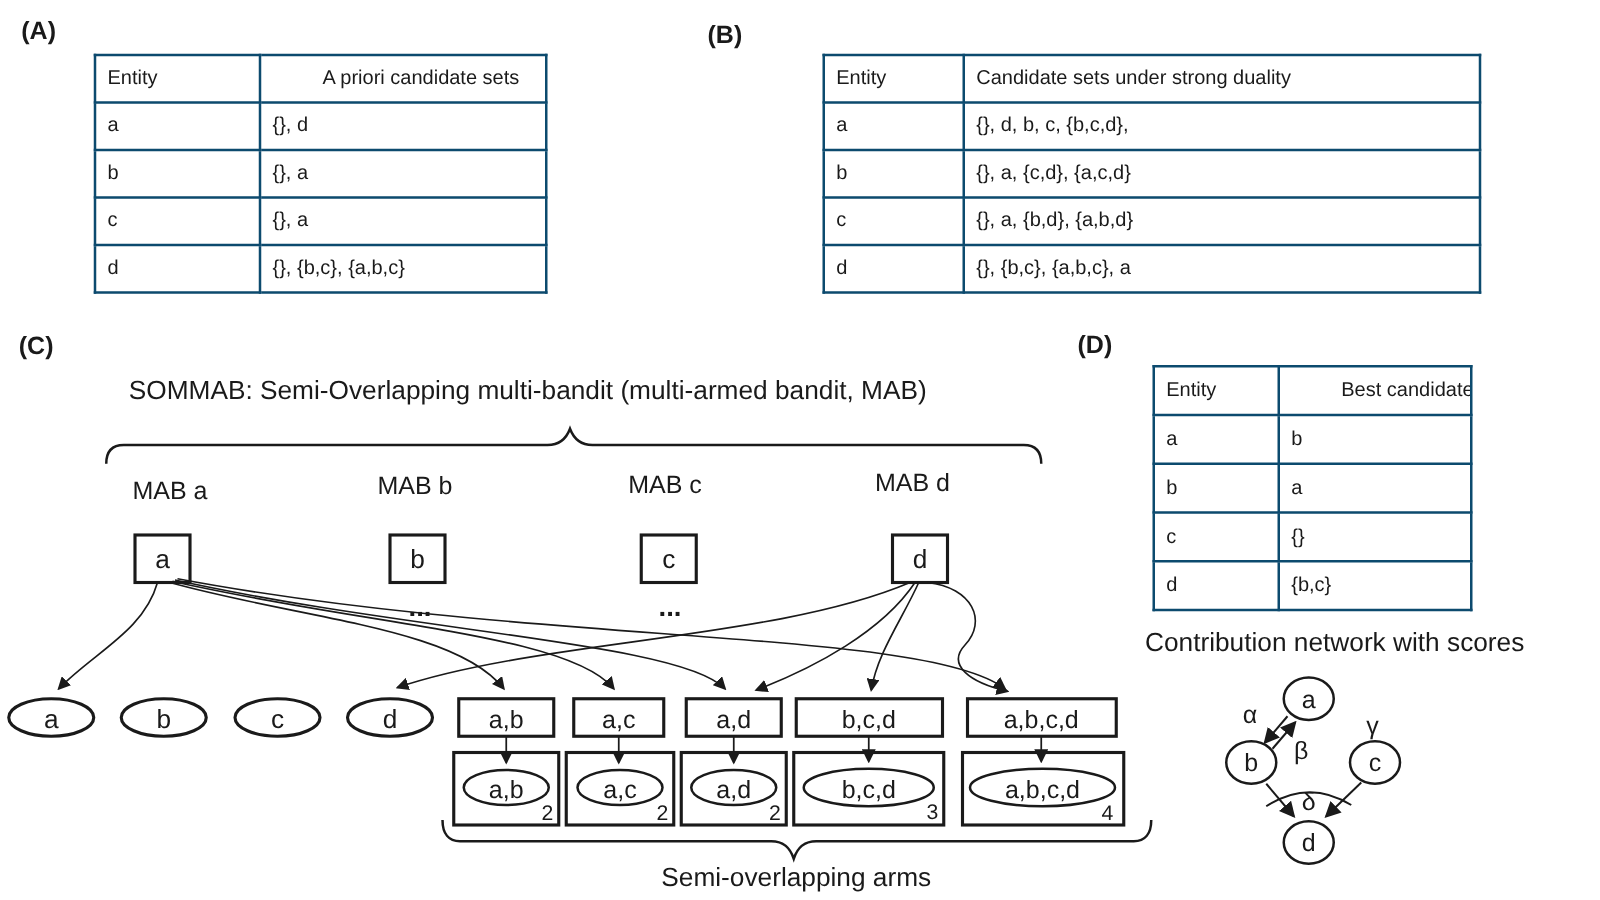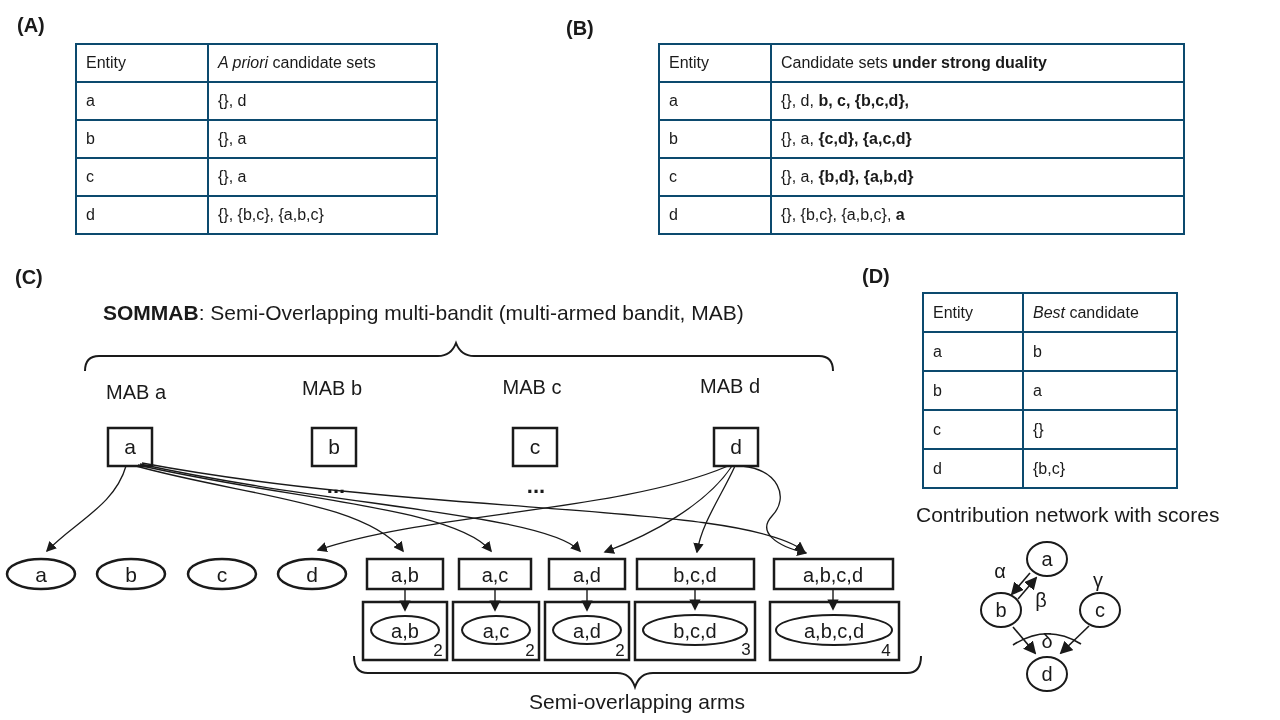--- a/index.html
+++ b/index.html
@@ -2,22 +2,22 @@
 <html><head>
 <meta charset="utf-8">
 <style>
   html,body{margin:0;padding:0;background:#fff;}
   #root{position:relative;width:1280px;height:720px;background:#fff;overflow:hidden;
         font-family:"Liberation Sans",sans-serif;color:#1a1a1a;}
   .panel-label{position:absolute;font-size:20px;font-weight:bold;}
   table.tbl{position:absolute;border-collapse:collapse;table-layout:fixed;background:#fff;}
   table.tbl td{border:2px solid #0c4a6e;font-size:16px;padding:0 9px;vertical-align:middle;
                white-space:nowrap;overflow:hidden;}
-  .it{font-style:italic;}
-  .bd{font-weight:bold;}
+  .it{margin-left:40px;}
+  .bd{font-weight:normal;}
   .free-text{position:absolute;font-size:21px;white-space:nowrap;}
   svg{position:absolute;left:0;top:0;}
   svg text{font-family:"Liberation Sans",sans-serif;fill:#1a1a1a;}
   .ln{stroke:#1a1a1a;fill:none;}
 </style>
 </head>
 <body>
 
 <div id="root">
 

